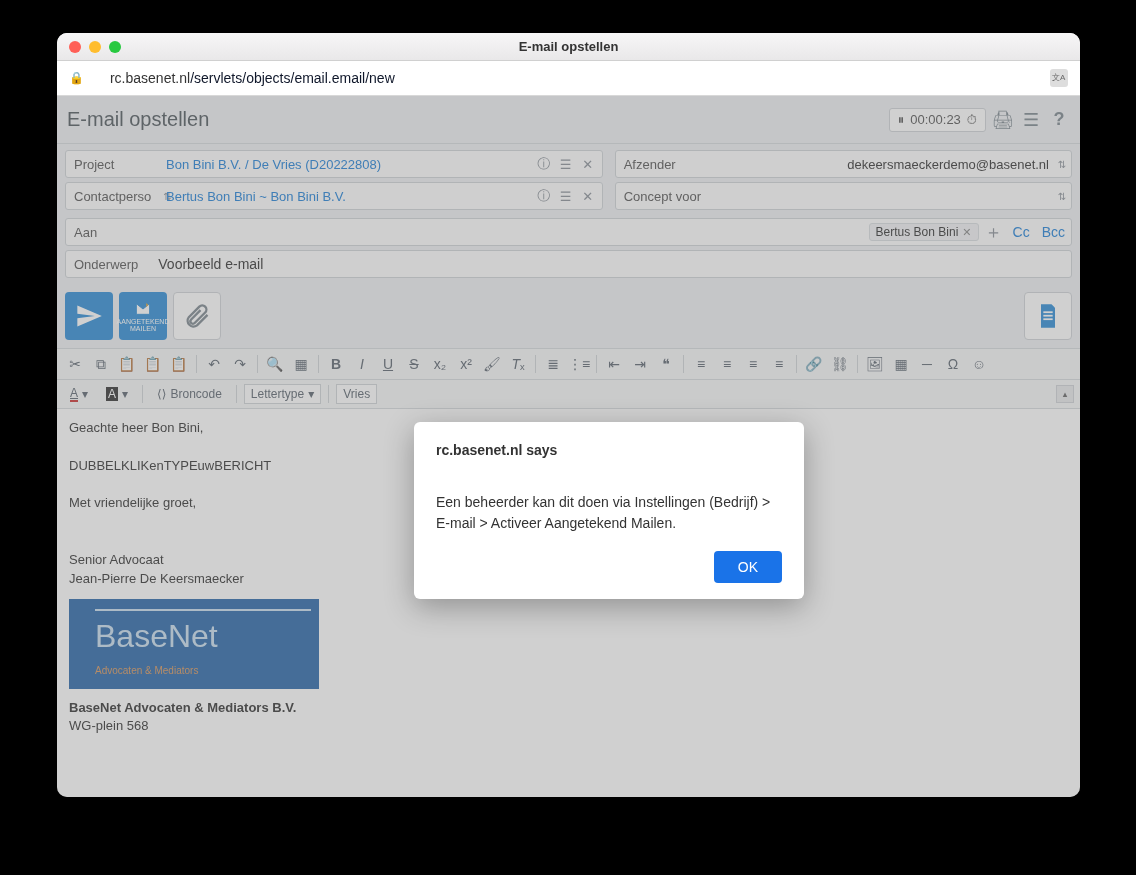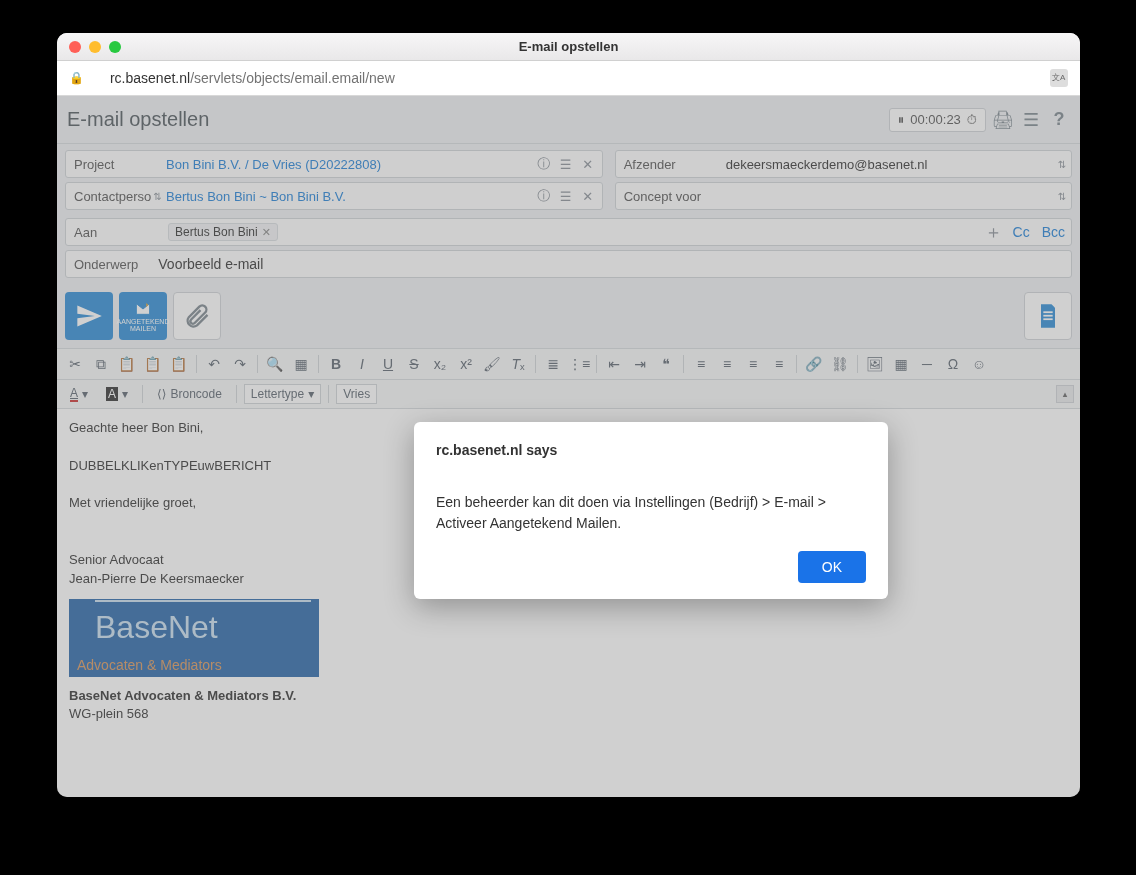--- a/index.html
+++ b/index.html
@@ -31,40 +31,40 @@
 .dot { width: 12px; height: 12px; border-radius: 50%; }
 .dot.red{background:#ff5f57;} .dot.yel{background:#ffbd2e;} .dot.grn{background:#28c940;}
 .titlebar .title { position: absolute; left:0; right:0; text-align:center; font-size:13px; font-weight:600; color:#333; }
 .addrbar {
   height: 35px; background:#fff; border-bottom:1px solid #d8d8d8;
   display:flex; align-items:center; padding:0 12px; color:#555; font-size:14px;
   justify-content: space-between;
 }
 .addrbar .url { display:flex; align-items:center; gap:6px; }
 .addrbar .url .host { color:#333;margin-left:20px; }
-.addrbar .url .path { color:#737373; }
+.addrbar .url .path { color:#0f172a; }
 .lock { font-size:12px; color:#666; }
 .trans-icon { width:18px; height:18px; background:#ddd; border-radius:3px; position:relative; }
 .trans-icon::after{content:"文A"; font-size:8px; position:absolute; left:2px; top:3px; color:#666;}
 .apphdr {
   height: 48px; background:#eef0f3;
   display:flex; align-items:center; justify-content:space-between;
   padding:0 10px; border-bottom:1px solid #d6dadd;
 }
 .apphdr h1 { font-size:20px; font-weight:500; color:#51595f; }
 .hdr-right { display:flex; gap:6px; align-items:center; }
 .timer-box { background:#fff; border:1px solid #cfd3d7; border-radius:3px; padding:3px 8px; display:flex; align-items:center; gap:6px; color:#555;}
 .hicon { width:22px; height:22px; display:flex; align-items:center; justify-content:center; color:#7d8890; cursor:pointer; font-size:18px;}
 .form-area { padding: 6px 8px; background:#eef0f3; }
 .form-row { display:flex; gap:12px; margin-bottom:4px; }
 .field { flex:1; display:flex; align-items:center; border:1px solid #d0d4d8; border-radius:3px; background:#fdfdfd; height:28px; }
 .field-label { width:100px; padding:0 8px; color:#555; font-size:13px; }
 .field-label.sm { width:110px; }
 .field-val { flex:1; color:#2282d8; font-size:13px; overflow:hidden; text-overflow:ellipsis; white-space:nowrap; padding-right:4px;}
-.field-val.plain { color:#333; }
+.field-val.plain { color:#333;text-align:right; }
 .field-icons { display:flex; gap:2px; padding:0 4px; }
 .ficon { width:20px; height:20px; display:flex; align-items:center; justify-content:center; color:#8a9199; cursor:pointer; font-size:13px; }
 .chev { width:18px; text-align:center; color:#8a9199; font-size:10px; }
 .aan-row .field-val { padding:2px; }
 .chip { display:inline-flex; align-items:center; background:#f1f2f4; border:1px solid #d9dde1; border-radius:3px; padding:1px 6px; font-size:12px; color:#333; gap:4px;}
 .chip .x { color:#888; cursor:pointer; font-size:11px;}
 .ccbcc { color:#2282d8; font-size:14px; padding:0 6px;}
 .plus { color:#8a9199; font-size:18px; padding:0 4px; cursor:pointer;}
 .actions { display:flex; gap:6px; padding:4px 8px 8px; background:#eef0f3; justify-content:space-between; }
 .actions-left { display:flex; gap:6px; }
@@ -75,25 +75,25 @@
 .editor-toolbar { background:#f6f7f8; border-top:1px solid #d6dadd; border-bottom:1px solid #d6dadd; display:flex; flex-wrap:wrap; align-items:center; padding:3px 6px; gap:2px; }
 .etbtn { width:24px; height:24px; display:flex; align-items:center; justify-content:center; color:#5c6670; cursor:pointer; font-size:14px; border-radius:3px;}
 .sep { width:1px; height:18px; background:#d0d4d8; margin:0 3px; }
 .toolbar2 { background:#f6f7f8; border-bottom:1px solid #d6dadd; display:flex; align-items:center; padding:3px 6px; gap:4px; }
 .tb2btn { display:flex; align-items:center; gap:4px; padding:2px 6px; color:#5c6670; cursor:pointer; font-size:12px; border:1px solid transparent;}
 .tb2btn.box { border-color:#d0d4d8; background:#fff;}
 .expand { margin-left:auto; width:18px; height:18px; background:#e8eaec; border:1px solid #cfd3d7; display:flex; align-items:center; justify-content:center; font-size:9px; color:#666;}
 .body-area { padding:10px 12px; font-size:13px; color:#333; line-height:1.45; overflow:auto; height:360px;}
 .meta { font-size:12px; color:#444; margin-bottom:10px;}
 .meta .lbl { display:inline-block; width:55px;}
-.sig-logo { width:250px; height:78px; background:#2a68a9; margin:10px 0; padding:8px; display:flex; flex-direction:column; justify-content:center;}
+.sig-logo { width:250px; height:90px; background:#2a68a9; margin:10px 0; padding:8px; display:flex; flex-direction:column; justify-content:center;}
 .sig-logo .brand { color:#c9dff0; font-size:32px; font-weight:300; margin-left:18px; border-top:2px solid #c9dff0; display:inline-block; padding-top:2px;}
-.sig-logo .tag { color:#d8975e; font-size:14px; margin-top:4px;}
+.sig-logo .tag { color:#d8975e; font-size:10px; margin-left:18px; margin-top:4px;}
 .dimmer { position:absolute; top:63px; left:0; right:0; bottom:0; background:rgba(120,120,120,.35); }
-.dialog { position:absolute; left:357px; top:389px; width:474px; background:#fff; border-radius:6px; box-shadow:0 8px 30px rgba(0,0,0,.3); padding:20px 22px 16px; font-size:14px; color:#333;}
+.dialog { position:absolute; left:357px; top:389px; width:390px; background:#fff; border-radius:6px; box-shadow:0 8px 30px rgba(0,0,0,.3); padding:20px 22px 16px; font-size:14px; color:#333;}
 .dialog .dtitle { font-weight:600; margin-bottom:14px; font-size:14px;}
 .dialog .dbody { line-height:1.45; margin-bottom:18px;}
 .dialog .dbtns { display:flex; justify-content:flex-end; }
 .dialog button { background:#1a73e8; color:#fff; border:none; border-radius:4px; padding:8px 24px; font-size:14px; font-weight:500; cursor:pointer;}
 .subj-input { border:none; outline:none; width:100%; font-size:14px; background:transparent; color:#333;}
 .am-badge { font-size:7px; color:#fff; text-align:center; line-height:1; }
 </style>
 </head>
 <body>
 
@@ -142,21 +142,21 @@
         </div>
       </div>
       <div class="field" style="flex:0.85">
         <div class="field-label sm">Afzender</div>
         <div class="field-val plain">dekeersmaeckerdemo@basenet.nl</div>
         <div class="chev">⇅</div>
       </div>
     </div>
     <div class="form-row">
       <div class="field">
-        <div class="field-label" style="display:flex;align-items:center;gap:2px;">
+        <div class="field-label" style="display:flex;align-items:center;gap:12px;">
           <span>Contactperso</span>
           <span class="chev">⇅</span>
         </div>
         <div class="field-val">Bertus Bon Bini  ~ Bon Bini B.V.</div>
         <div class="field-icons">
           <div class="ficon">ⓘ</div>
           <div class="ficon">☰</div>
           <div class="ficon">✕</div>
         </div>
       </div>

